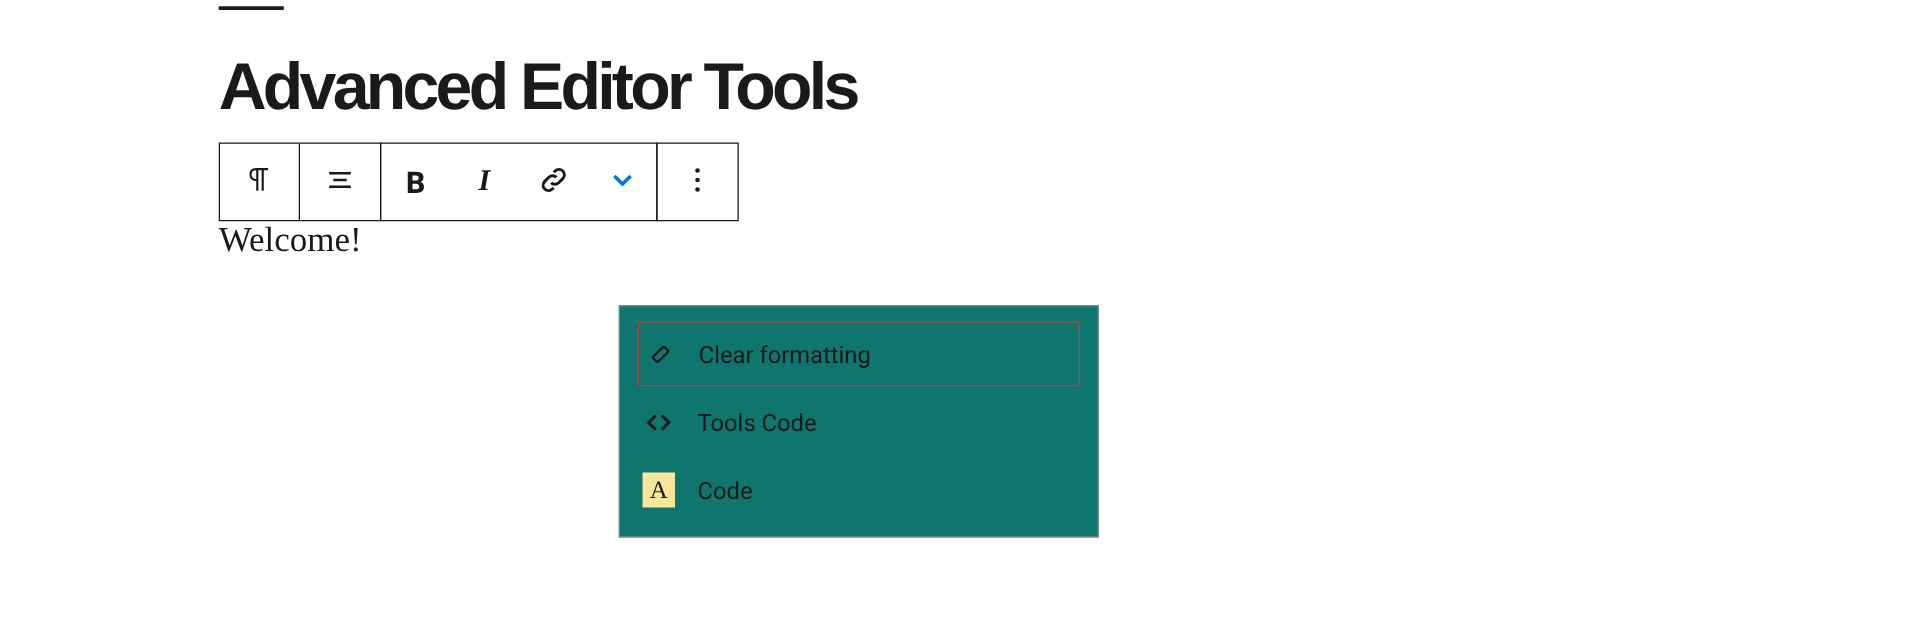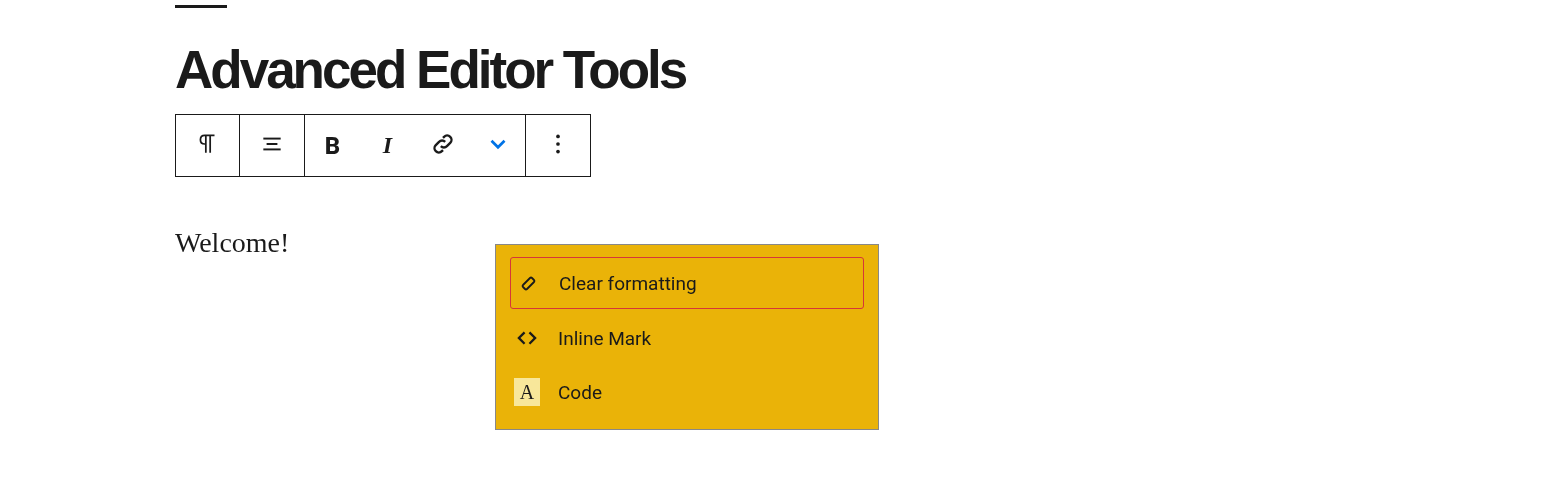--- a/index.html
+++ b/index.html
@@ -61,29 +61,28 @@
       width: 55px;
     }
     .toolbar-btn svg {
       width: 26px;
       height: 26px;
     }
     .block-text {
       font-family: Georgia, "Times New Roman", serif;
       font-size: 28px;
       color: #1a1a1a;
-      margin-top: 50px;
     }
     .dropdown {
       position: absolute;
       left: 495px;
       top: 244px;
       width: 384px;
       border: 1px solid #888;
-      background: #eab308;
+      background: #0f766e;
       padding: 10px 0;
     }
     .dropdown-item {
       display: flex;
       align-items: center;
       padding: 14px 18px;
       cursor: pointer;
       gap: 18px;
     }
     .dropdown-item.highlighted {
@@ -206,21 +205,21 @@
     <span class="dropdown-item-label">Clear formatting</span>
   </div>
 
   <div class="dropdown-item">
     <span class="dropdown-item-icon">
       <svg viewBox="0 0 24 24" width="26" height="26" fill="#1a1a1a">
         <path d="M9 6 L3 12 L9 18 L10.5 16.5 L6 12 L10.5 7.5 Z"></path>
         <path d="M15 6 L21 12 L15 18 L13.5 16.5 L18 12 L13.5 7.5 Z"></path>
       </svg>
     </span>
-    <span class="dropdown-item-label">Inline Mark</span>
+    <span class="dropdown-item-label">Tools Code</span>
   </div>
 
 
   <div class="dropdown-item">
     <span class="dropdown-item-icon">
       <span class="mark-icon">A</span>
     </span>
     <span class="dropdown-item-label">Code</span>
   </div>
 </div>

